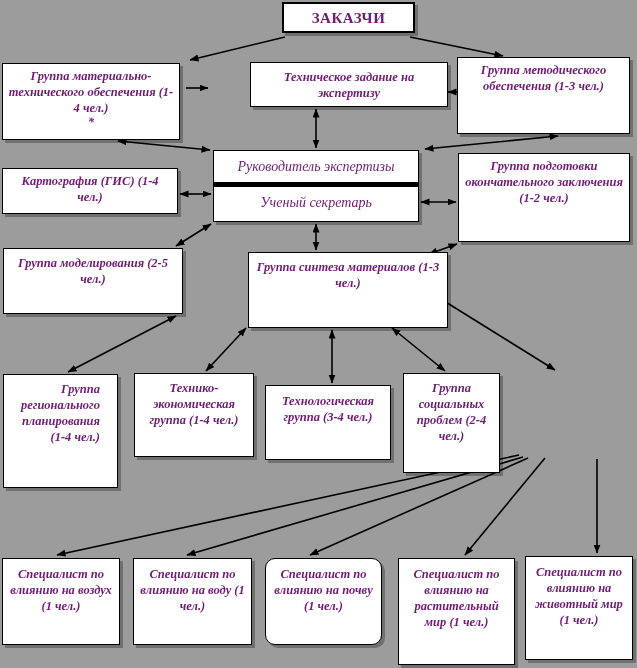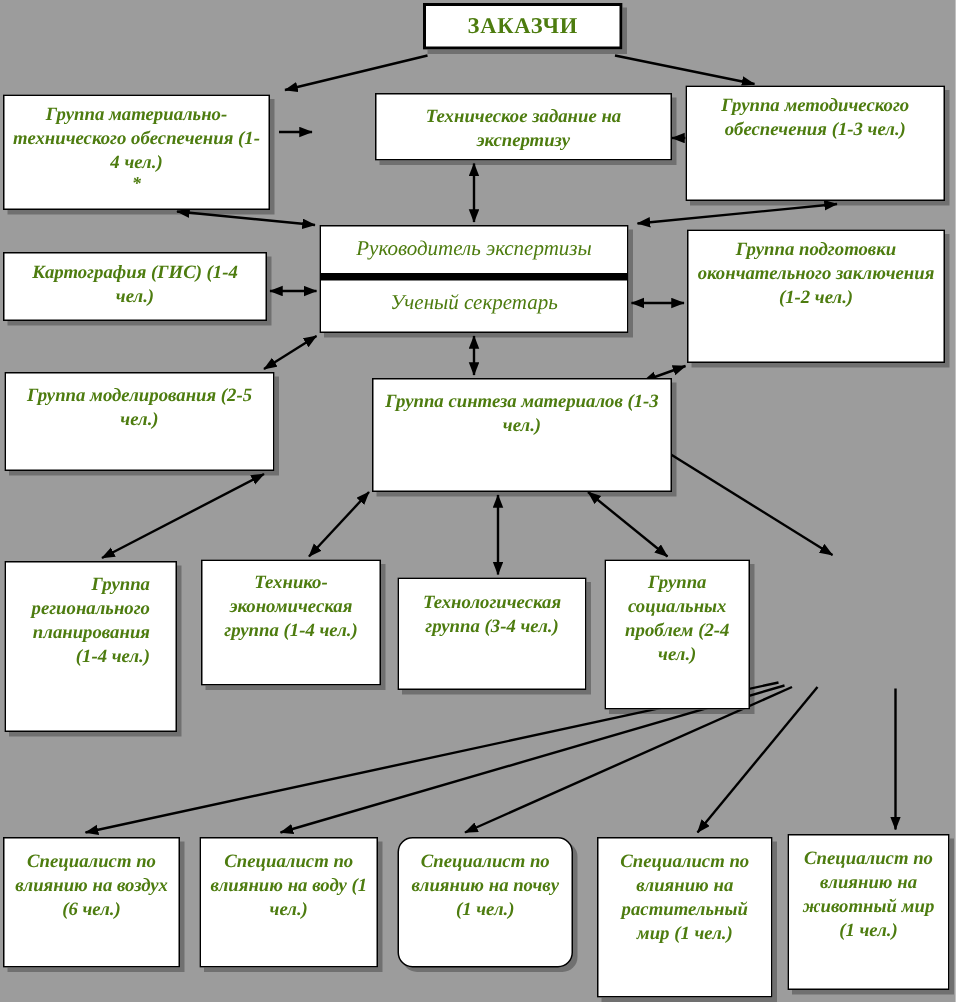--- a/index.html
+++ b/index.html
@@ -11,21 +11,21 @@
   }
   .box{
     position:absolute;box-sizing:border-box;
     background:var(--box_bg,#fff);
     border:1.5px solid var(--box_border,#000);
     box-shadow:3px 3px 0 rgba(0,0,0,0.28);
     text-align:center;
     font-style:italic;font-weight:bold;
     font-size:12.5px;line-height:1.28;
     padding:4px 5px;overflow:hidden;overflow-wrap:anywhere;
-    color:#4d7c0f;
+    color:#701a75;
   }
   .plain{font-style:normal;}
   .title{font-size:15px;letter-spacing:.5px;padding-top:5px;border-width:2.5px;}
   .mid{font-style:italic;font-weight:normal;font-size:14px;}
   
   .b-customers{left:282px;top:2px;width:133px;height:31px;}
   .b-logistics{left:2px;top:63px;width:178px;height:77px;}
   .b-task{left:250px;top:62px;width:198px;height:45px;padding-top:6px;}
   .b-method{left:457px;top:57px;width:173px;height:77px;}
   .b-hs{left:213px;top:150px;width:206px;height:72px;padding:0;overflow:visible;}
@@ -121,21 +121,21 @@
 
   <div class="box b-regional">Группа регионального планирования (1-4 чел.)</div>
 
   <div class="box b-techno">Технико-экономическая группа (1-4 чел.)</div>
 
   <div class="box b-technological">Технологическая группа (3-4 чел.)</div>
 
   <div class="box b-social">Группа социальных проблем (2-4 чел.)</div>
 
 
-  <div class="box b-air">Специалист по влиянию на воздух (6 чел.)</div>
+  <div class="box b-air">Специалист по влиянию на воздух (1 чел.)</div>
 
   <div class="box b-water">Специалист по влиянию на воду (1 чел.)</div>
 
   <div class="box b-soil">Специалист по влиянию на почву (1 чел.)</div>
 
   <div class="box b-flora">Специалист по влиянию на растительный мир (1 чел.)</div>
 
   <div class="box b-fauna">Специалист по влиянию на животный мир (1 чел.)</div>
 
 </div>

